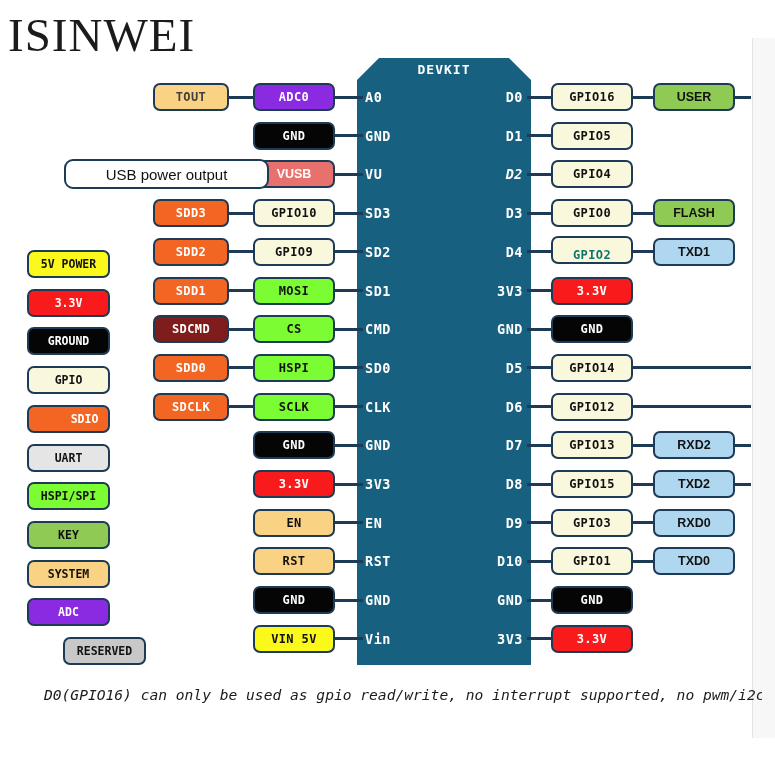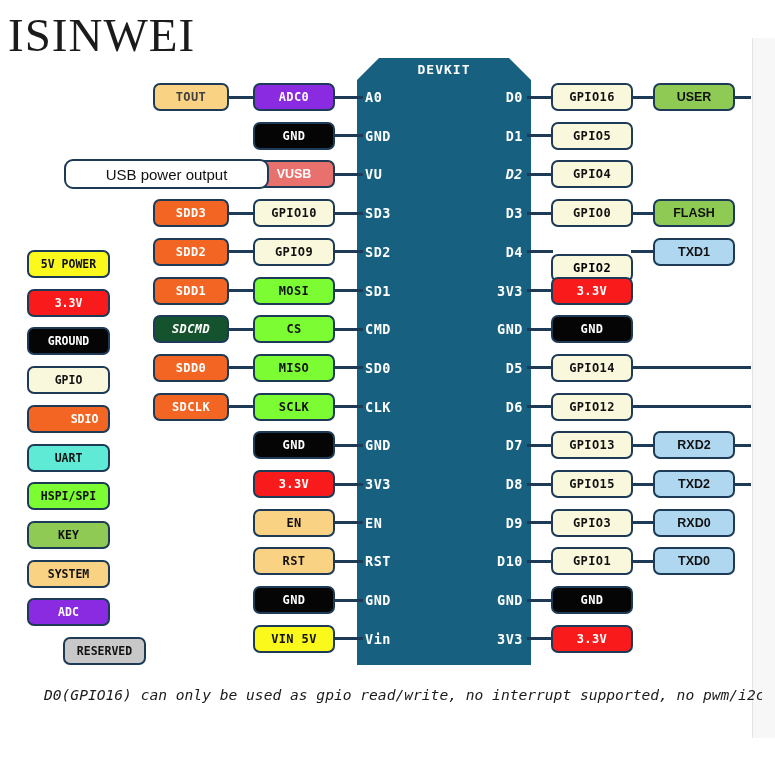--- a/index.html
+++ b/index.html
@@ -152,27 +152,27 @@
     <div class="wire" style="left: 227px; top: 289px; width: 28px;"></div>
     <div class="chip" style="left: 153px; top: 276.5px; width: 76px; background: rgb(242, 101, 34); color: rgb(255, 255, 255);">
       <span>SDD1</span>
     </div>
     <div class="pin-label left" style="top: 322.2px;">CMD</div>
     <div class="wire" style="left: 333px; top: 327.7px; width: 30px;"></div>
     <div class="chip" style="left: 253px; top: 315.2px; width: 82px; background: rgb(124, 252, 50); color: rgb(17, 17, 17);">
       <span>CS</span>
     </div>
     <div class="wire" style="left: 227px; top: 327.7px; width: 28px;"></div>
-    <div class="chip" style="left: 153px; top: 315.2px; width: 76px; background: #14532d; color: rgb(255, 255, 255); font-style: italic;">
+    <div class="chip" style="left: 153px; top: 315.2px; width: 76px; background: #7f1d1d; color: rgb(255, 255, 255);">
       <span>SDCMD</span>
     </div>
     <div class="pin-label left" style="top: 360.9px;">SD0</div>
     <div class="wire" style="left: 333px; top: 366.4px; width: 30px;"></div>
     <div class="chip" style="left: 253px; top: 353.9px; width: 82px; background: rgb(124, 252, 50); color: rgb(17, 17, 17);">
-      <span>MISO</span>
+      <span>HSPI</span>
     </div>
     <div class="wire" style="left: 227px; top: 366.4px; width: 28px;"></div>
     <div class="chip" style="left: 153px; top: 353.9px; width: 76px; background: rgb(242, 101, 34); color: rgb(255, 255, 255);">
       <span>SDD0</span>
     </div>
     <div class="pin-label left" style="top: 399.6px;">CLK</div>
     <div class="wire" style="left: 333px; top: 405.1px; width: 30px;"></div>
     <div class="chip" style="left: 253px; top: 392.6px; width: 82px; background: rgb(124, 252, 50); color: rgb(17, 17, 17);">
       <span>SCLK</span>
     </div>
@@ -234,21 +234,21 @@
     <div class="wire" style="left: 527px; top: 211.6px; width: 26px;"></div>
     <div class="chip" style="left: 551px; top: 199.1px; width: 82px; background: rgb(250, 248, 220); color: rgb(17, 17, 17);">
       <span>GPIO0</span>
     </div>
     <div class="wire" style="left: 631px; top: 211.6px; width: 24px;"></div>
     <div class="chip sans" style="left: 653px; top: 199.1px; width: 82px; background: rgb(143, 203, 84); color: rgb(17, 17, 17);">
       <span>FLASH</span>
     </div>
     <div class="pin-label right" style="top: 244.8px;">D4</div>
     <div class="wire" style="left: 527px; top: 250.3px; width: 26px;"></div>
-    <div class="chip" style="left: 551px; top: 254px; width: 82px; background: rgb(250, 248, 220); color: #000000;">
+    <div class="chip" style="left: 551px; top: 236px; width: 82px; background: rgb(250, 248, 220); color: #0f766e; align-items: flex-end;">
       <span>GPIO2</span>
     </div>
     <div class="wire" style="left: 631px; top: 250.3px; width: 24px;"></div>
     <div class="chip sans" style="left: 653px; top: 237.8px; width: 82px; background: rgb(175, 215, 240); color: rgb(17, 17, 17);">
       <span>TXD1</span>
     </div>
     <div class="pin-label right" style="top: 283.5px;">3V3</div>
     <div class="wire" style="left: 527px; top: 289px; width: 26px;"></div>
     <div class="chip" style="left: 551px; top: 276.5px; width: 82px; background: rgb(249, 27, 27); color: rgb(255, 255, 255);">
       <span>3.3V</span>
@@ -326,21 +326,21 @@
     </div>
     <div class="legend-item" style="top: 327.4px; background: rgb(5, 5, 5); color: rgb(255, 255, 255);">
       <span>GROUND</span>
     </div>
     <div class="legend-item" style="top: 366.1px; background: rgb(250, 248, 220); color: rgb(17, 17, 17);">
       <span>GPIO</span>
     </div>
     <div class="legend-item" style="top: 404.8px; background: rgb(242, 101, 34); color: rgb(255, 255, 255); padding-left: 32px;">
       <span>SDIO</span>
     </div>
-    <div class="legend-item" style="top: 443.5px; background: #5eead4; color: rgb(17, 17, 17);">
+    <div class="legend-item" style="top: 443.5px; background: #e5e5e5; color: rgb(17, 17, 17);">
       <span>UART</span>
     </div>
     <div class="legend-item" style="top: 482.2px; background: rgb(124, 252, 50); color: rgb(17, 17, 17);">
       <span>HSPI/SPI</span>
     </div>
     <div class="legend-item" style="top: 520.9px; background: rgb(143, 203, 84); color: rgb(17, 17, 17);">
       <span>KEY</span>
     </div>
     <div class="legend-item" style="top: 559.6px; background: rgb(250, 210, 132); color: rgb(17, 17, 17);">
       <span>SYSTEM</span>

